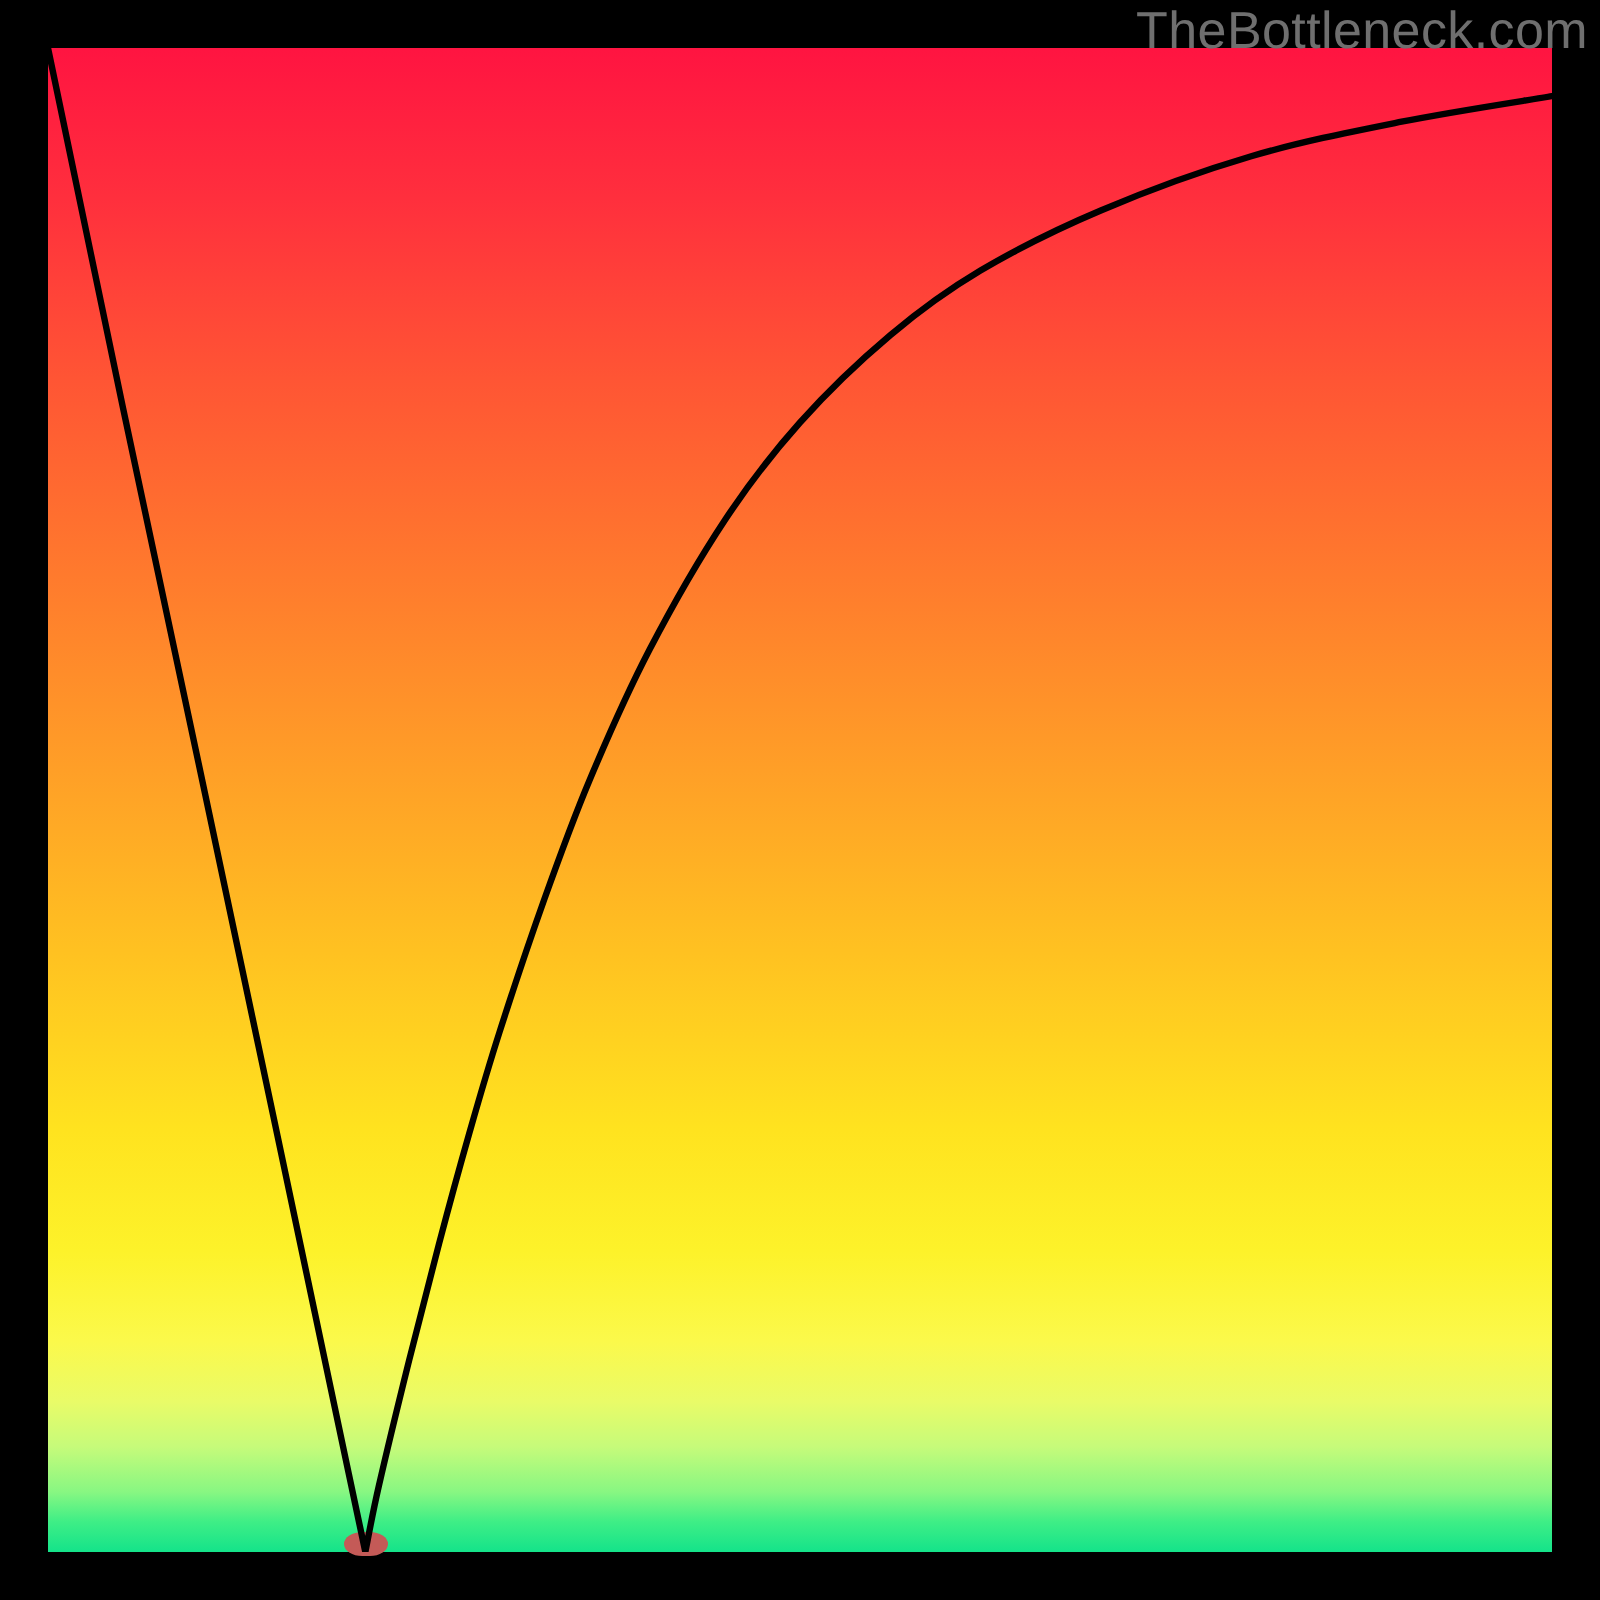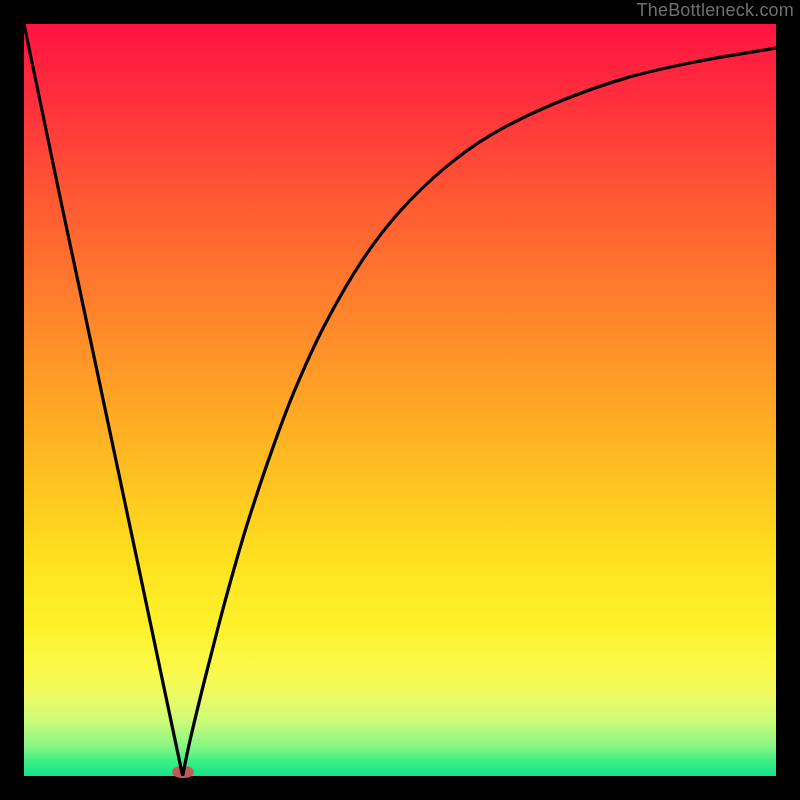--- a/index.html
+++ b/index.html
@@ -40,21 +40,21 @@
       #88f782 96%,
       #3eee86 98%,
       #14e38a 100%
     );
   }
   .watermark {
     position: absolute;
     top: 0px;
     right: 6px;
     color: #6f6f6f;
-    font-size: 18px;
+    font-size: 26px;
     letter-spacing: 0.2px;
     font-weight: 400;
     z-index: 50;
   }
   .curve-svg {
     position: absolute;
     left: 24px;
     top: 24px;
     width: 752px;
     height: 752px;

